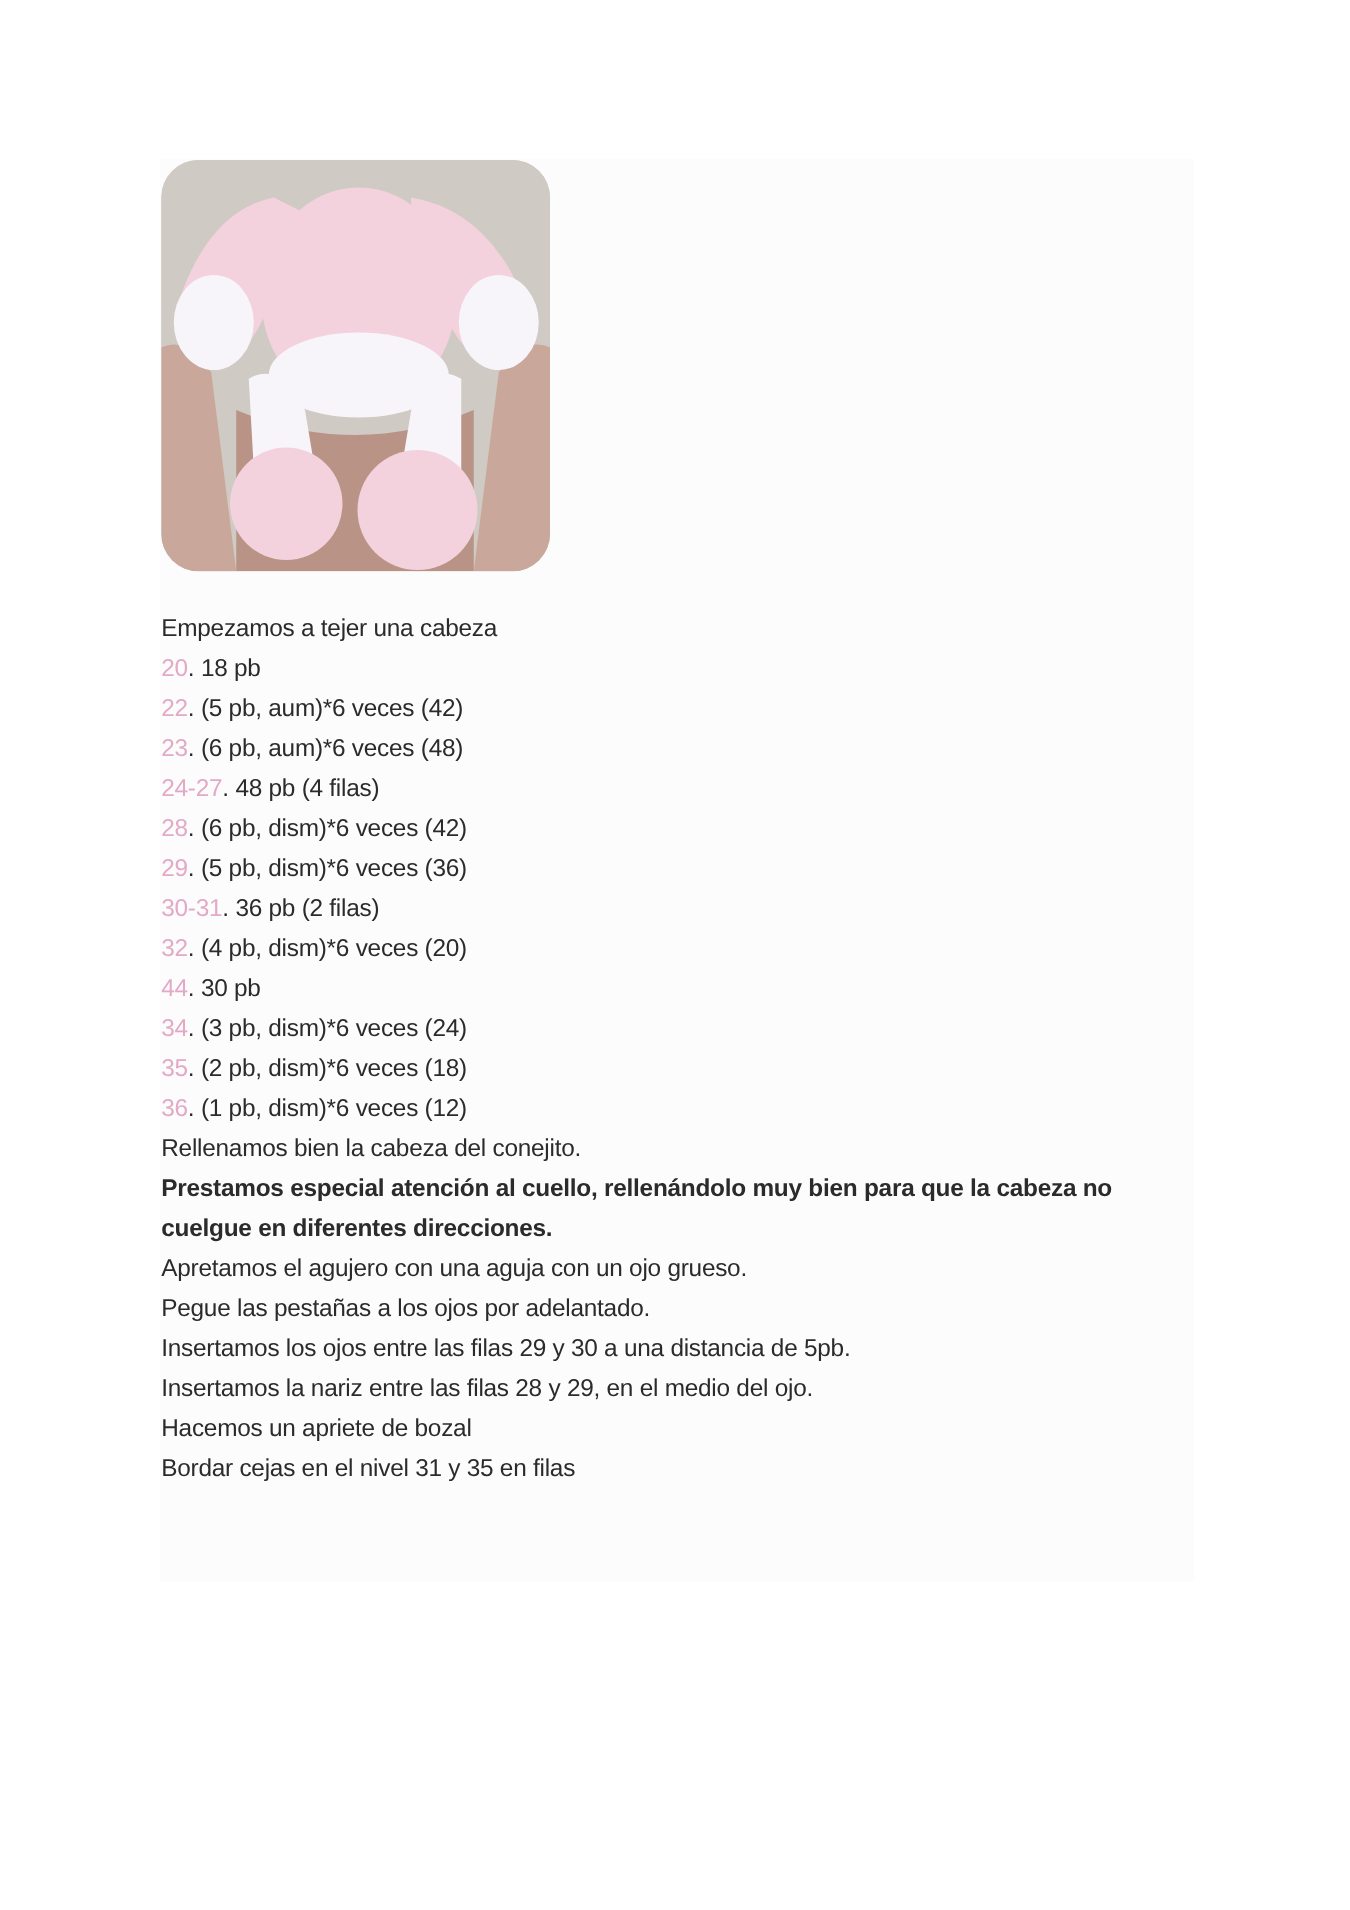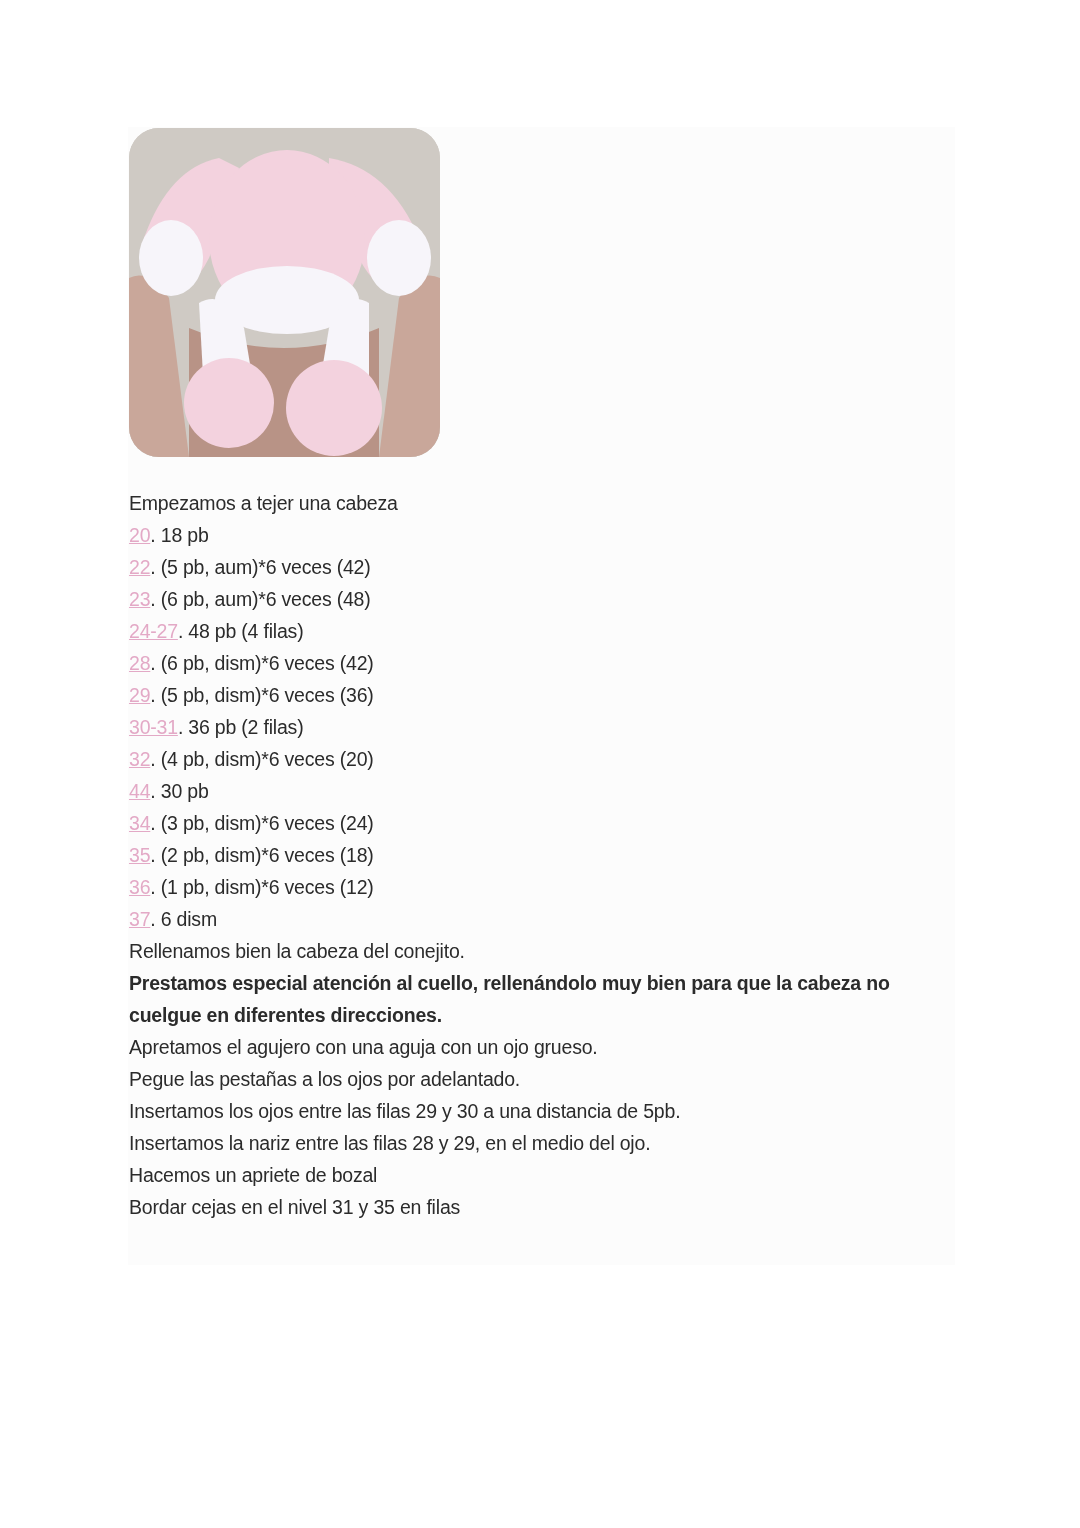--- a/index.html
+++ b/index.html
@@ -38,21 +38,21 @@
       position: absolute;
       left: 129px;
       top: 487px;
       width: 800px;
       font-size: 19.5px;
       line-height: 32px;
       letter-spacing: -0.2px;
     }
     .line { white-space: nowrap; }
     .wrap { white-space: normal; font-weight: bold; }
-    .num { color: #e3a9c6; text-decoration: underline; }
+    .num { color: #e3a9c6; }
   </style>
 </head>
 <body>
 
 <div class="panel"></div>
 
 <div class="photo">
   <svg viewBox="0 0 311 329" xmlns="http://www.w3.org/2000/svg">
     <rect x="0" y="0" width="311" height="329" fill="#cfcac4"></rect>
 
@@ -86,21 +86,20 @@
   <div class="line"><span class="num">23</span><span>. (6 pb, aum)*6 veces (48)</span></div>
   <div class="line"><span class="num">24-27</span><span>. 48 pb (4 filas)</span></div>
   <div class="line"><span class="num">28</span><span>. (6 pb, dism)*6 veces (42)</span></div>
   <div class="line"><span class="num">29</span><span>. (5 pb, dism)*6 veces (36)</span></div>
   <div class="line"><span class="num">30-31</span><span>. 36 pb (2 filas)</span></div>
   <div class="line"><span class="num">32</span><span>. (4 pb, dism)*6 veces (20)</span></div>
   <div class="line"><span class="num">44</span><span>. 30 pb</span></div>
   <div class="line"><span class="num">34</span><span>. (3 pb, dism)*6 veces (24)</span></div>
   <div class="line"><span class="num">35</span><span>. (2 pb, dism)*6 veces (18)</span></div>
   <div class="line"><span class="num">36</span><span>. (1 pb, dism)*6 veces (12)</span></div>
-  <div class="line"><span class="num">37</span><span>. 6 dism</span></div>
 
   <div class="line">Rellenamos bien la cabeza del conejito.</div>
   <div class="wrap">Prestamos especial atención al cuello, rellenándolo muy bien para que la cabeza no cuelgue en diferentes direcciones.</div>
   <div class="line">Apretamos el agujero con una aguja con un ojo grueso.</div>
   <div class="line">Pegue las pestañas a los ojos por adelantado.</div>
   <div class="line">Insertamos los ojos entre las filas 29 y 30 a una distancia de 5pb.</div>
   <div class="line">Insertamos la nariz entre las filas 28 y 29, en el medio del ojo.</div>
   <div class="line">Hacemos un apriete de bozal</div>
   <div class="line">Bordar cejas en el nivel 31 y 35 en filas</div>
 </div>

